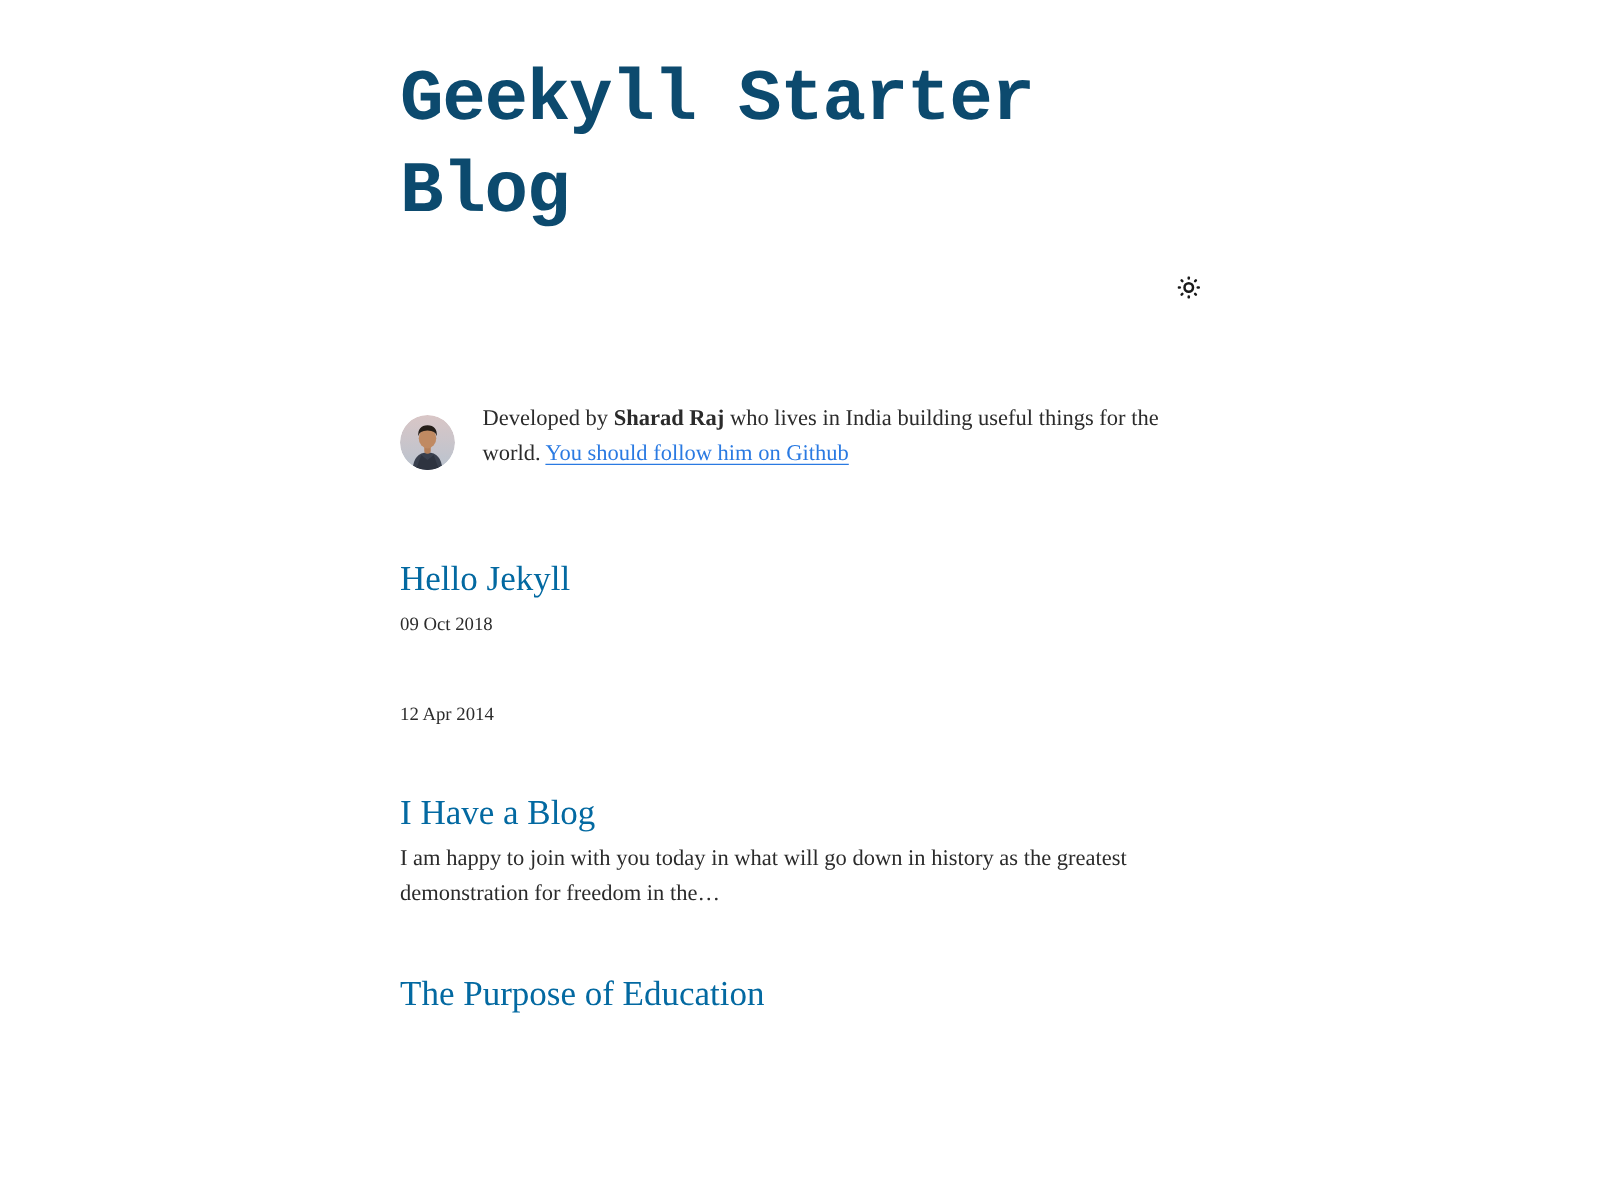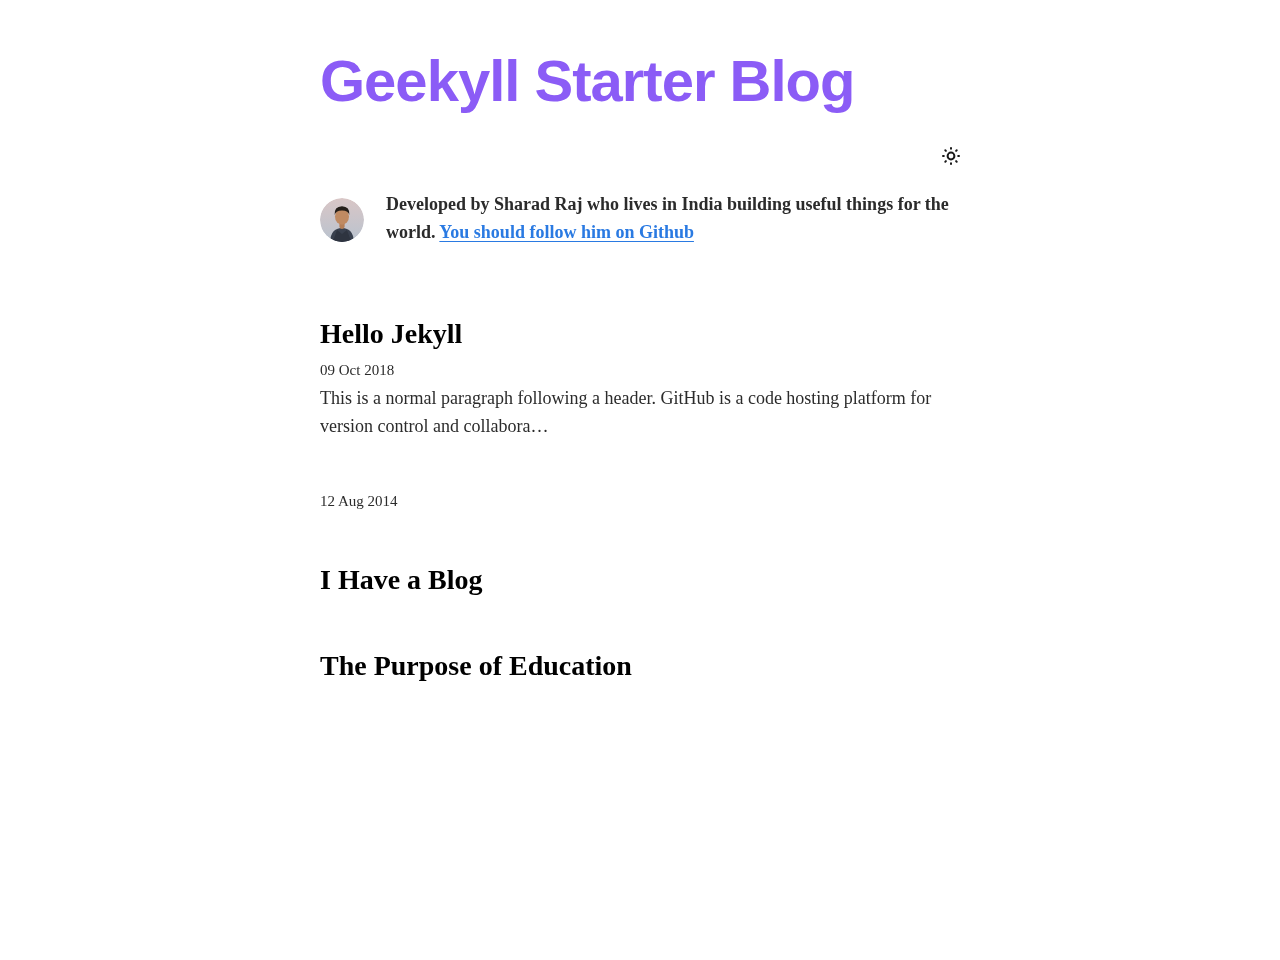--- a/index.html
+++ b/index.html
@@ -11,26 +11,26 @@
     font-family: "Liberation Serif", "DejaVu Serif", serif;
     color: #242424;
   }
   .container {
     width: 640px;
     margin: 0 auto;
     padding-top: 44px;
   }
   
   .site-title {
-    font-family: Liberation Sans, sans-serif;
+    font-family: Liberation Mono, monospace;
     font-weight: 800;
     font-size: 58px;
     line-height: 74px;
     letter-spacing: -1px;
-    color: #8b5cf6;
+    color: #0c4a6e;
     cursor: pointer;
   }
   .toggle-row {
     display: flex;
     justify-content: flex-end;
     margin-top: 28px;
     height: 20px;
     align-items: center;
   }
   .theme-toggle {
@@ -41,23 +41,22 @@
     background: none;
     border: none;
     padding: 0;
     display: inline-flex;
     align-items: center;
     justify-content: center;
   }
   
   .bio {
     display: flex;
-    margin-top: 24px;
-    align-items: center;
-    font-weight: bold;
+    margin-top: 80px;
+    align-items: flex-end;
   }
   .avatar {
     width: 44px;
     height: 44px;
     border-radius: 50%;
     overflow: hidden;
     flex: 0 0 44px;
     margin-top: 4px;
   }
   .bio-text {
@@ -74,22 +73,22 @@
   
   .posts {
     margin-top: 70px;
   }
   .post {
     margin-bottom: 50px;
   }
   .post-title {
     font-size: 28px;
     line-height: 36px;
-    font-weight: 700;
-    color: #000000;
+    font-weight: 400;
+    color: #0369a1;
     text-decoration: none;
     display: inline-block;
   }
   .post-date {
     margin-top: 7px;
     font-size: 15px;
     line-height: 22px;
     color: #2b2b2b;
   }
   .post-excerpt {
@@ -149,29 +148,29 @@
       </svg>
     </div>
     <p class="bio-text"><span>Developed by </span><strong>Sharad Raj</strong><span> who lives in India building useful things for the world. </span><a href="#">You should follow him on Github</a></p>
   </div>
 
   <div class="posts">
 
     <div class="post">
       <a href="#" class="post-title">Hello Jekyll</a>
       <div class="post-date">09 Oct 2018</div>
-      <p class="post-excerpt">This is a normal paragraph following a header. GitHub is a code hosting platform for version control and collabora…</p>
     </div>
 
     <div class="post">
-      <div class="post-date">12 Aug 2014</div>
+      <div class="post-date">12 Apr 2014</div>
     </div>
 
     <div class="post">
       <a href="#" class="post-title">I Have a Blog</a>
+      <p class="post-excerpt">I am happy to join with you today in what will go down in history as the greatest demonstration for freedom in the…</p>
     </div>
 
     <div class="post">
       <a href="#" class="post-title">The Purpose of Education</a>
       
     </div>
 
   </div>
 
 </div>

